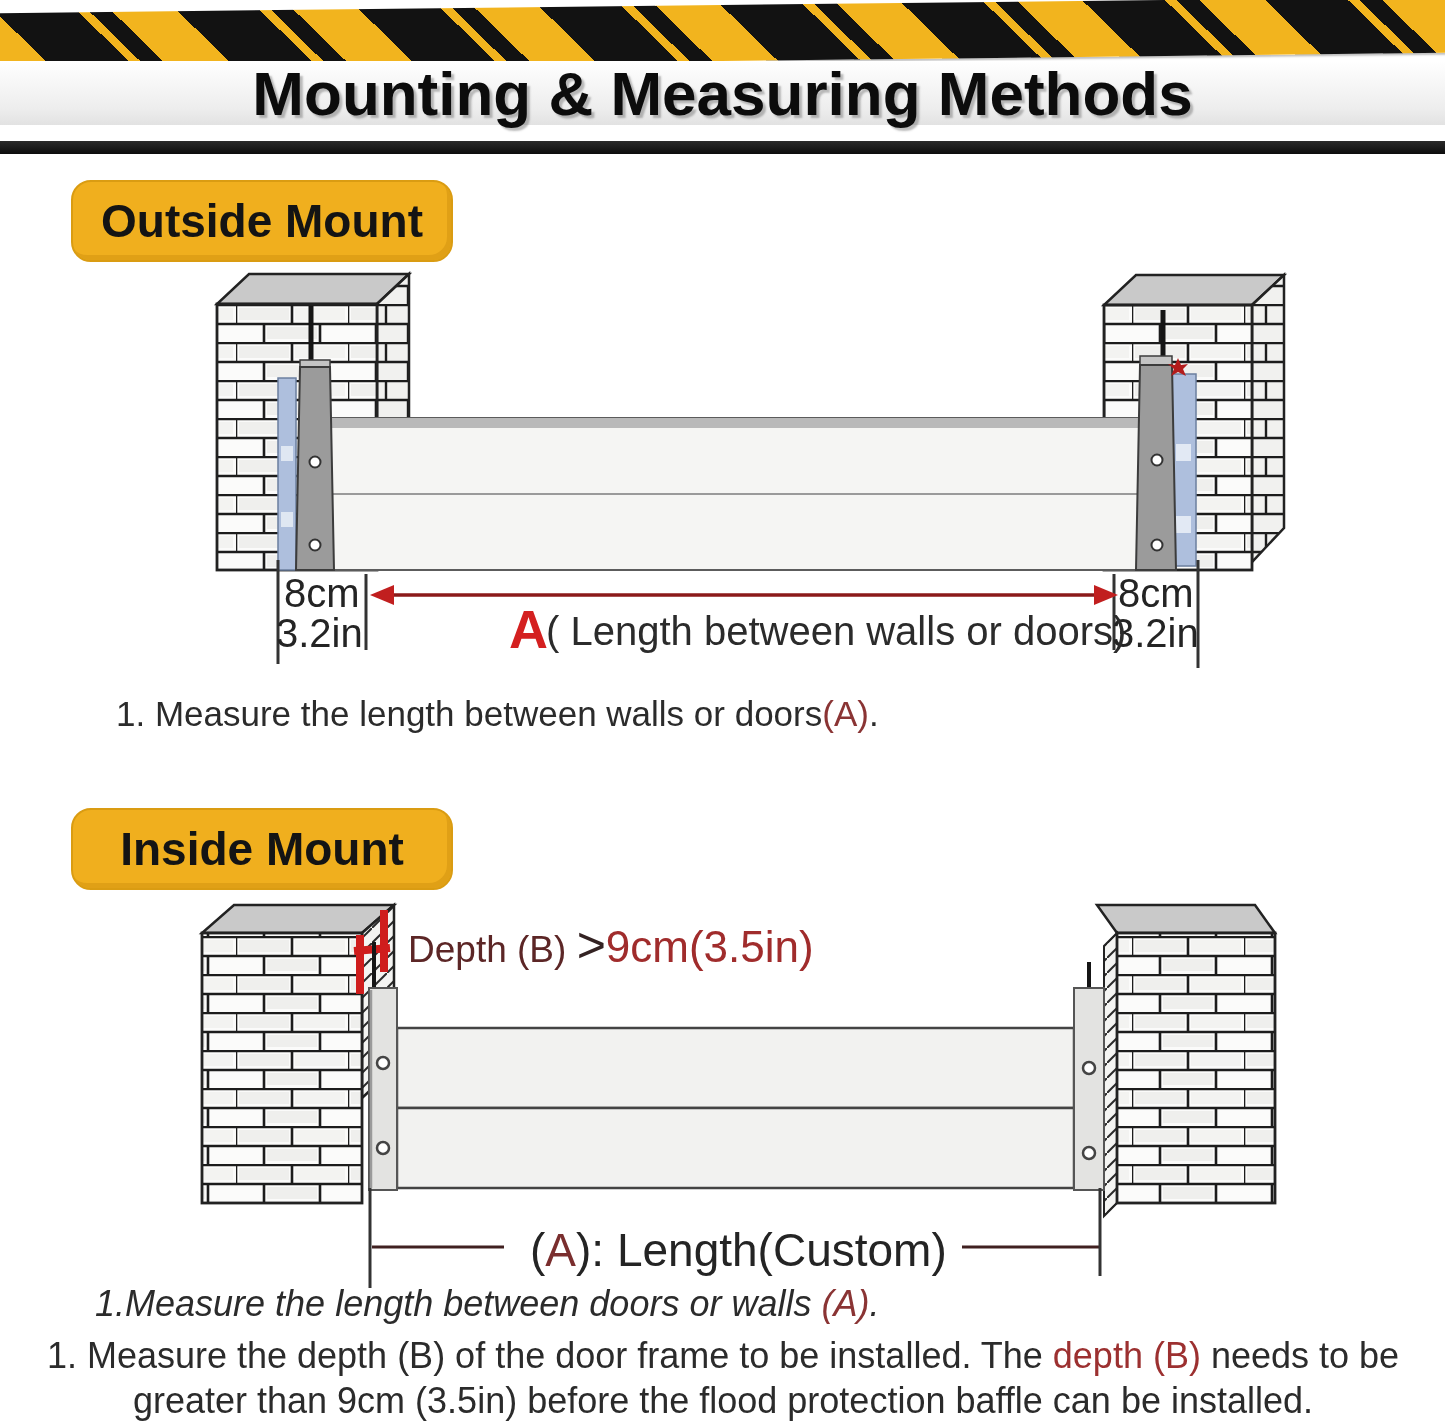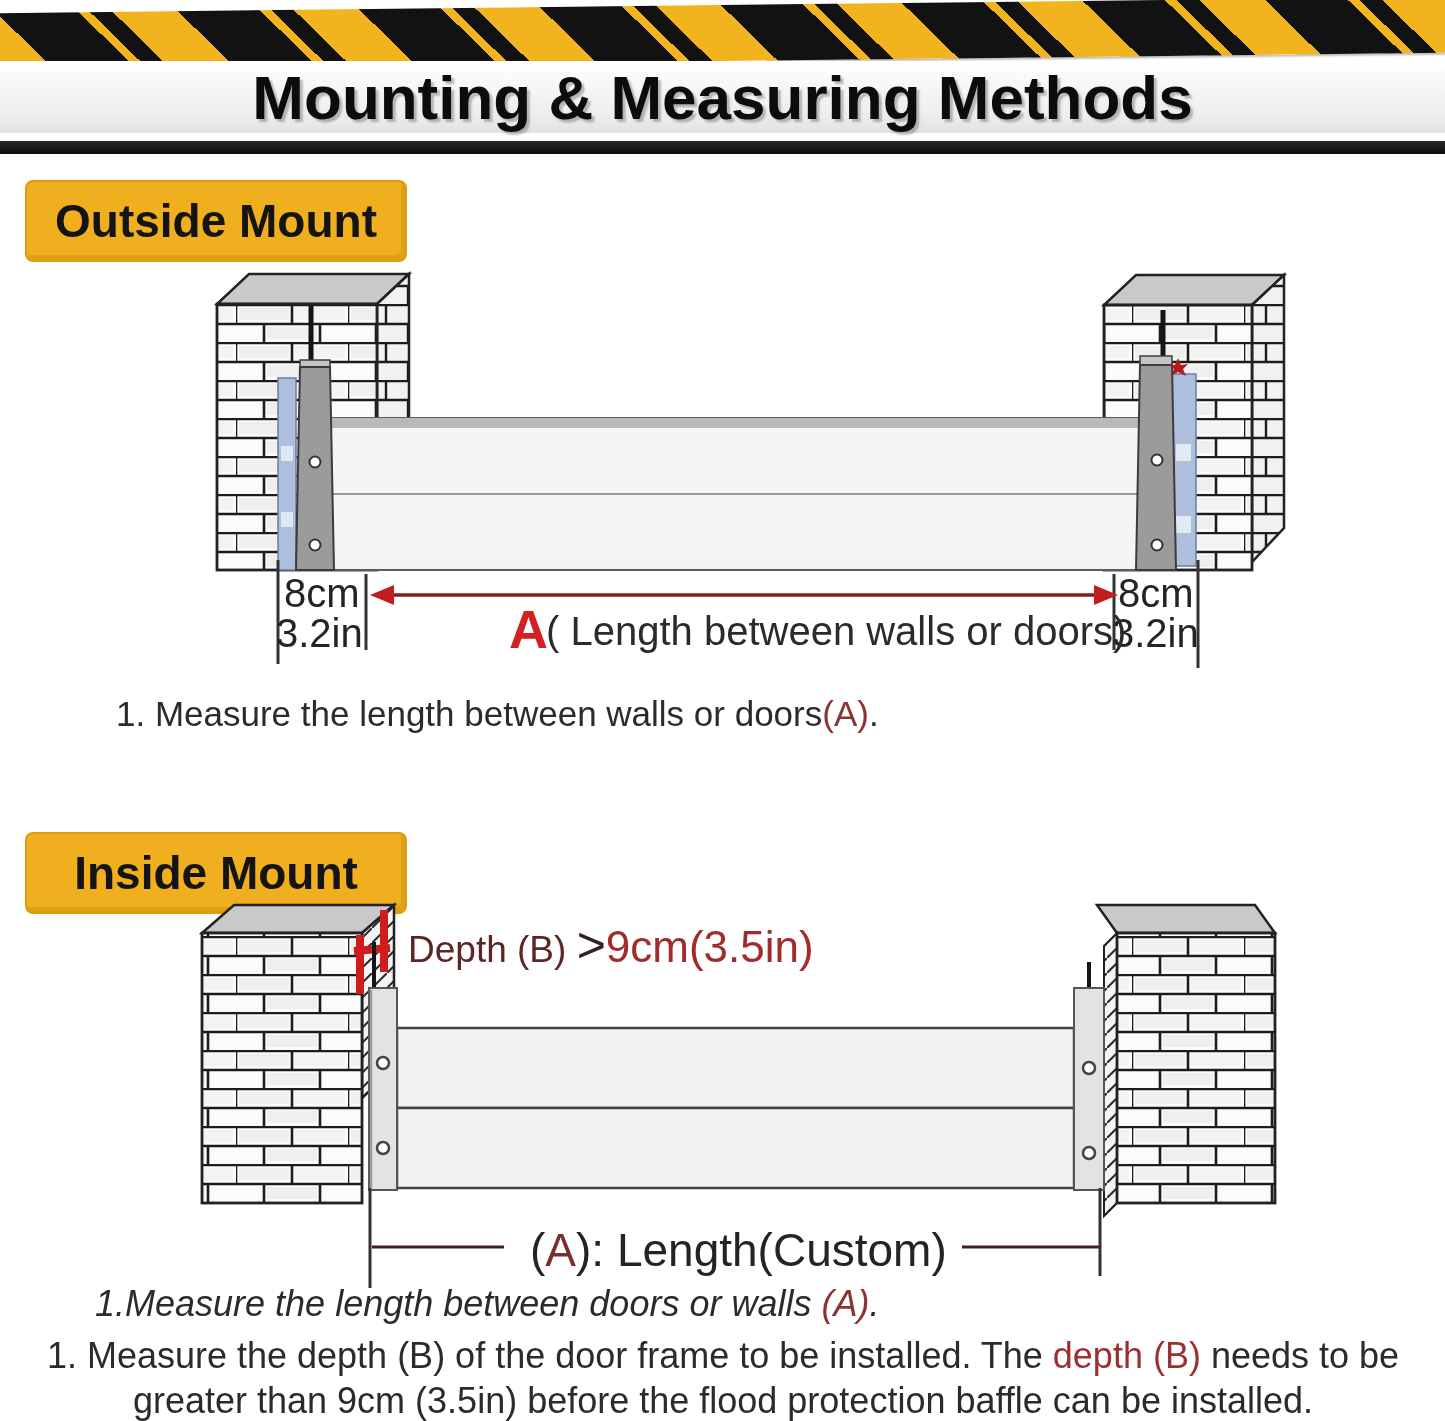--- a/index.html
+++ b/index.html
@@ -16,46 +16,46 @@
     position:absolute;left:-12px;top:5px;width:1470px;height:56px;
     background:repeating-linear-gradient(45deg,
       #F2B41E 0 46px,
       #121212 46px 104px,
       #F2B41E 104px 112px,
       #121212 112px 128px);
     transform:rotate(-0.65deg);
     box-shadow:0 2px 2px rgba(0,0,0,.25);
   }
   .title-band{
-    position:absolute;left:0;top:61px;width:1445px;height:72px;
+    position:absolute;left:0;top:61px;width:1445px;height:64px;
     background:linear-gradient(#ffffff,#ededed 75%,#e2e2e2);
     display:flex;align-items:center;justify-content:center;
   }
   .title-band .t{
     font-size:62px;font-weight:bold;color:#0c0c0c;letter-spacing:0px;
     text-shadow:3px 3px 2px rgba(90,90,90,.4);
     white-space:nowrap;
   }
   .black-bar{
     position:absolute;left:0;top:141px;width:1445px;height:13px;
     background:linear-gradient(#2a2a2a,#0c0c0c);
   }
   
   .badge{
     position:absolute;width:382px;height:82px;
     background:#F0AF1E;
     border:2px solid #DA9C12;
-    border-radius:8px;
+    border-radius:20px;
     box-shadow:inset -4px -5px 0 rgba(175,115,0,.25);
     display:flex;align-items:center;justify-content:center;
     font-size:46px;font-weight:bold;color:#141414;
-    box-sizing:border-box;white-space:nowrap;
+    box-sizing:border-box;white-space:nowrap;margin-left:46px;
   }
   .badge.outside{left:25px;top:180px;}
-  .badge.inside{left:25px;top:832px;}
+  .badge.inside{left:25px;top:808px;}
   
   .diag{position:absolute;left:0;margin-left:12px;}
   .diag svg{display:block;}
   svg text{font-family:"Liberation Sans",sans-serif;}
   
   .instr{position:absolute;font-size:35px;color:#2b2b2b;white-space:nowrap;}
   .instr.o1{left:116px;top:694px;text-align:center;}
   .instr.o2{left:116px;top:747px;}
   .instr.i1{left:95px;top:1283px;font-size:36px;font-style:italic;}
   .instr.i2{

